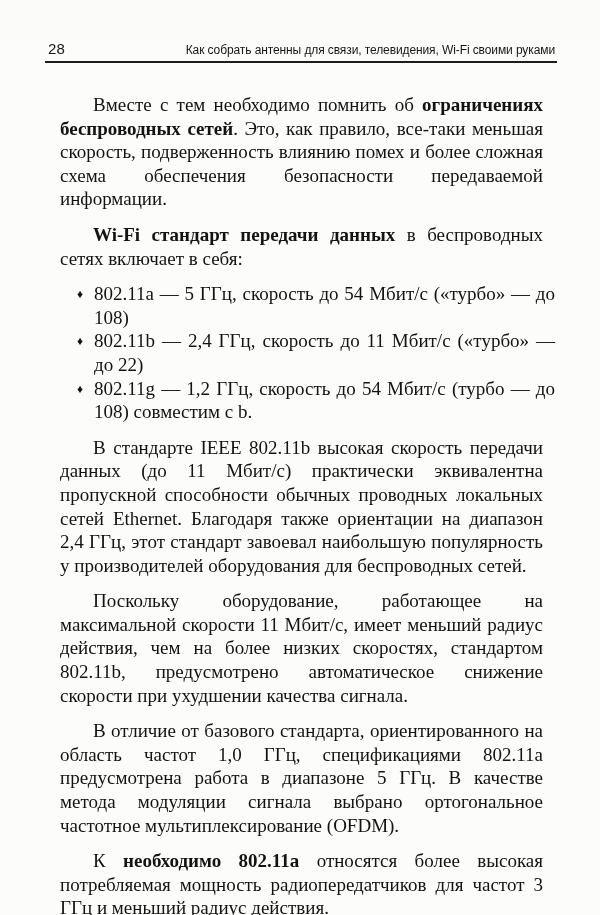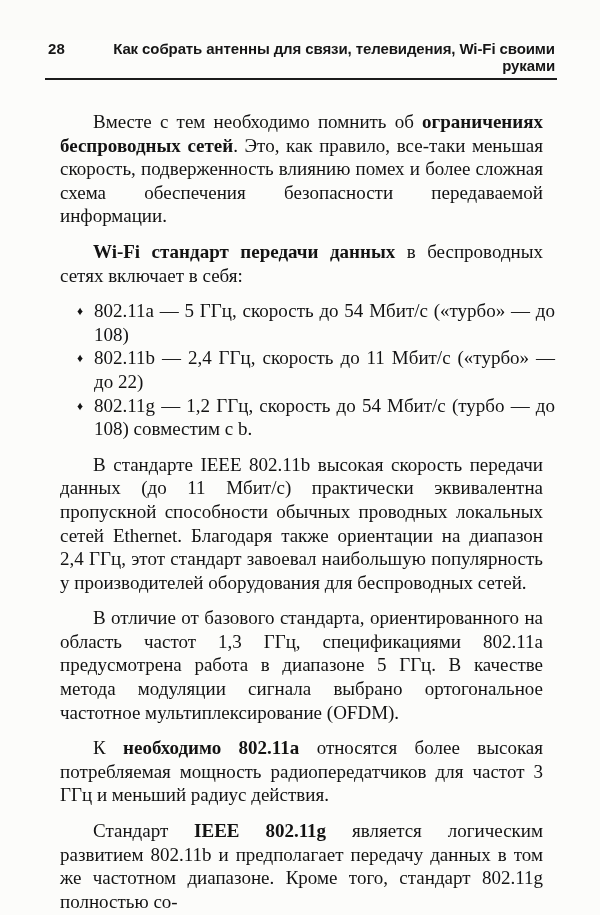--- a/index.html
+++ b/index.html
@@ -20,26 +20,26 @@
   .header {
     display: flex;
     justify-content: space-between;
     align-items: baseline;
     margin: 40px 45px 0 48px;
     font-family: "Liberation Sans", "DejaVu Sans", sans-serif;
     color: #161616;
   }
   .page-num {
     font-size: 15px;
-    font-weight: 700;
+    font-weight: 400;
     letter-spacing: 0.2px;
   }
   .header-title {
-    font-size: 15px;
-    font-weight: 700;
+    font-size: 12px;
+    font-weight: 400;
     letter-spacing: -0.1px;
     text-align: right;
   }
   .rule {
     border-bottom: 2.4px solid #1c1c1c;
     margin: 4px 43px 0 45px;
   }
   .content {
     margin: 30px 45px 0 48px;
     font-family: "Liberation Serif", "DejaVu Serif", serif;
@@ -75,17 +75,18 @@
     <span class="header-title">Как собрать антенны для связи, телевидения, Wi-Fi своими руками</span>
   </div>
   <div class="rule"></div>
   <div class="content">
       <div class="para"><span>Вместе с тем необходимо помнить об </span><span class="b">ограничениях беспроводных сетей</span><span>. Это, как правило, все-таки меньшая скорость, подверженность влиянию помех и более сложная схема обеспечения безопасности передаваемой информации.</span></div>
       <div class="para"><span class="b">Wi-Fi стандарт передачи данных</span><span> в беспроводных сетях включает в себя:</span></div>
       <div class="bullet"><span class="marker">♦</span><span>802.11a — 5 ГГц, скорость до 54 Мбит/с («турбо» — до 108)</span></div>
       <div class="bullet"><span class="marker">♦</span><span>802.11b — 2,4 ГГц, скорость до 11 Мбит/с («турбо» — до 22)</span></div>
       <div class="bullet"><span class="marker">♦</span><span>802.11g — 1,2 ГГц, скорость до 54 Мбит/с (турбо — до 108) совместим с b.</span></div>
       <div class="para"><span>В стандарте IEEE 802.11b высокая скорость передачи данных (до 11 Мбит/с) практически эквивалентна пропускной способности обычных проводных локальных сетей Ethernet. Благодаря также ориентации на диапазон 2,4 ГГц, этот стандарт завоевал наибольшую популярность у производителей оборудования для беспроводных сетей.</span></div>
-      <div class="para"><span>В отличие от базового стандарта, ориентированного на область частот 1,3 ГГц, спецификациями 802.11a предусмотрена работа в диапазоне 5 ГГц. В качестве метода модуляции сигнала выбрано ортогональное частотное мультиплексирование (OFDM).</span></div>
+      <div class="para"><span>Поскольку оборудование, работающее на максимальной скорости 11 Мбит/с, имеет меньший радиус действия, чем на более низких скоростях, стандартом 802.11b, предусмотрено автоматическое снижение скорости при ухудшении качества сигнала.</span></div>
+      <div class="para"><span>В отличие от базового стандарта, ориентированного на область частот 1,0 ГГц, спецификациями 802.11a предусмотрена работа в диапазоне 5 ГГц. В качестве метода модуляции сигнала выбрано ортогональное частотное мультиплексирование (OFDM).</span></div>
       <div class="para"><span>К </span><span class="b">необходимо 802.11a</span><span> относятся более высокая потребляемая мощность радиопередатчиков для частот 3 ГГц и меньший радиус действия.</span></div>
       <div class="para"><span>Стандарт </span><span class="b">IEEE 802.11g</span><span> является логическим развитием 802.11b и предполагает передачу данных в том же частотном диапазоне. Кроме того, стандарт 802.11g полностью со-</span></div>
     </div>
 </div>
 
 </body></html>

